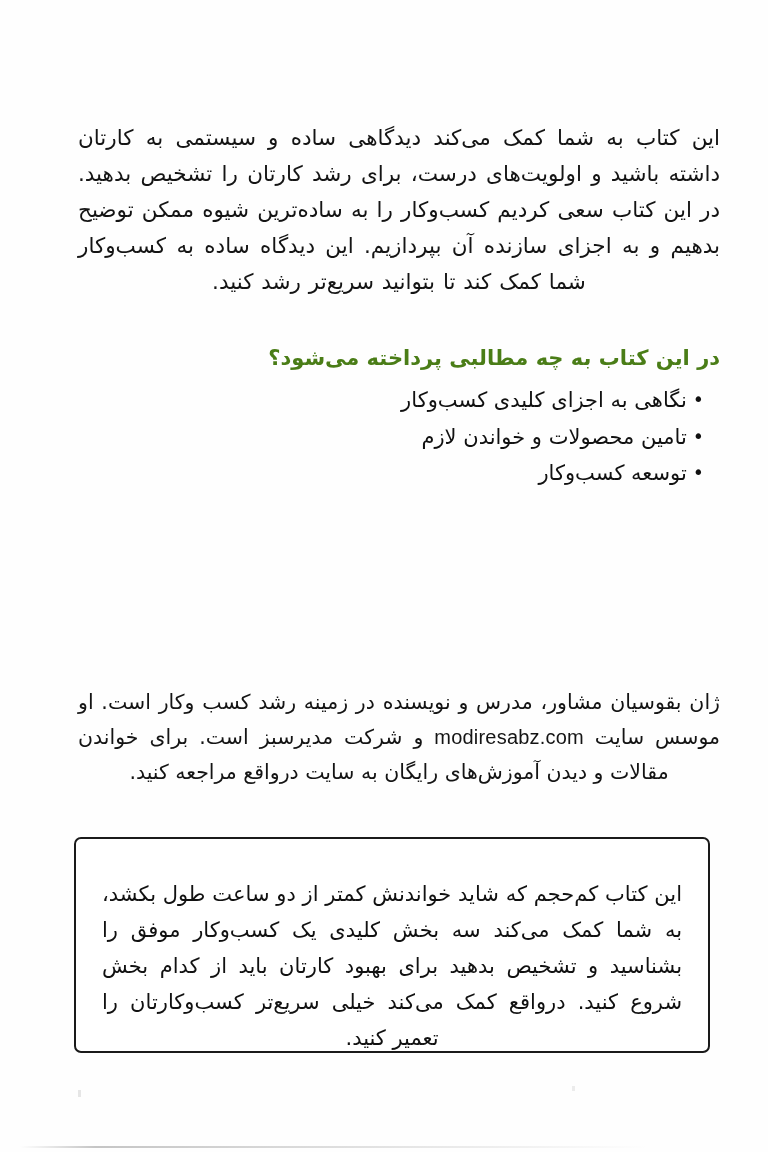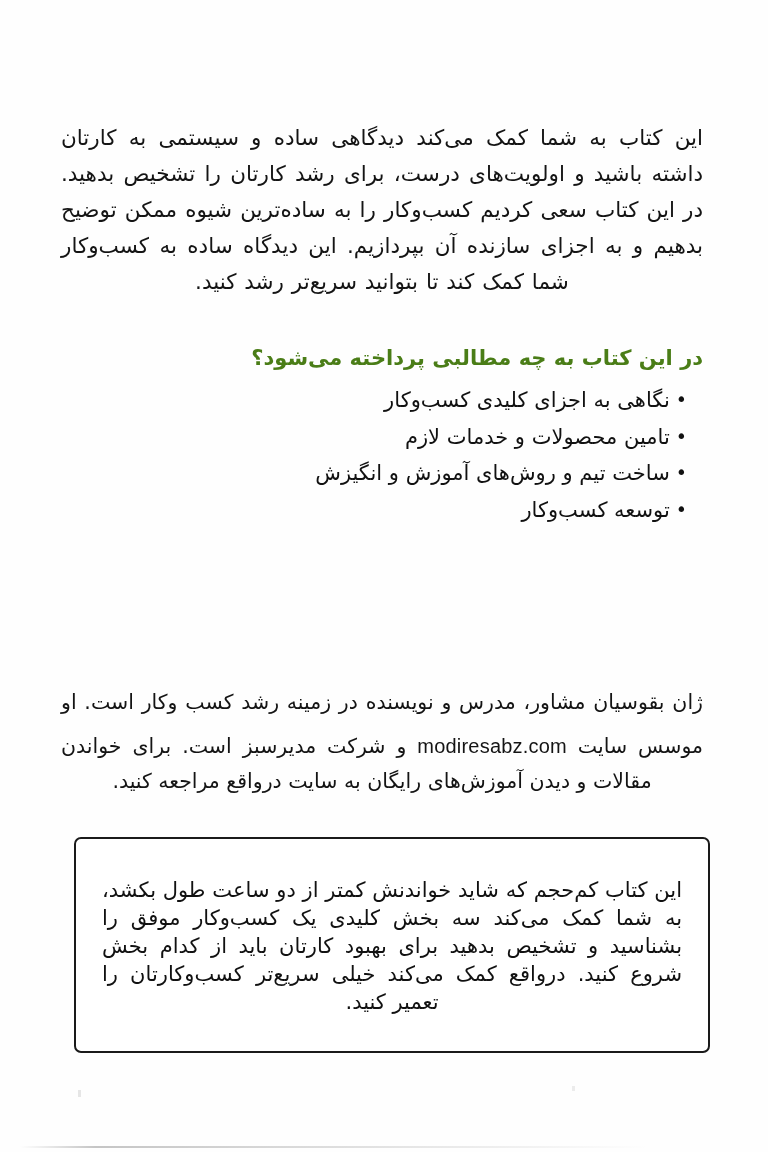--- a/index.html
+++ b/index.html
@@ -20,21 +20,21 @@
 
   .page {
     position: absolute;
     inset: 0;
     background: #fefefe;
   }
 
   
   .col {
     position: absolute;
-    right: 65px;
+    right: 48px;
     width: 642px;
     direction: rtl;
     text-align: right;
   }
 
   
   #intro-paragraph {
     top: 98px;
     font-size: 21.5px;
     line-height: 36px;
@@ -88,21 +88,20 @@
     text-align-last: center;
     color: #141414;
   }
   #author-bio .ltr-url {
     direction: ltr;
     unicode-bidi: isolate;
     display: inline-block;
     font-family: "Liberation Sans", "DejaVu Sans", sans-serif;
     font-size: 20px;
     letter-spacing: 0.2px;
-    margin-top: 9px;
   }
 
   
   #callout-box {
     position: absolute;
     right: 58px;
     left: 74px;
     top: 837px;
     height: 216px;
     box-sizing: border-box;
@@ -110,21 +109,21 @@
     border-radius: 7px;
     background: #ffffff;
   }
   #callout-text {
     position: absolute;
     right: 26px;
     left: 26px;
     top: 16px;
     direction: rtl;
     font-size: 21px;
-    line-height: 28px;
+    line-height: 36px;
     text-align: justify;
     text-align-last: center;
     color: #111111;
   }
 
   
   .artifact {
     position: absolute;
     background: #f1f1f1;
     pointer-events: none;
@@ -143,24 +142,21 @@
 
   <p class="col" id="intro-paragraph">این کتاب به شما کمک می‌کند دیدگاهی ساده و سیستمی به کارتان داشته باشید و اولویت‌های درست، برای رشد کارتان را تشخیص بدهید. در این کتاب سعی کردیم کسب‌وکار را به ساده‌ترین شیوه ممکن توضیح بدهیم و به اجزای سازنده آن بپردازیم. این دیدگاه ساده به کسب‌وکار شما کمک کند تا بتوانید سریع‌تر رشد کنید.</p>
 
   <h2 class="col section-heading" id="toc-heading">در این کتاب به چه مطالبی پرداخته می‌شود؟</h2>
 
   <ul class="col" id="toc-list">
     <li>
       <span class="bullet">•</span><span>نگاهی به اجزای کلیدی کسب‌وکار</span>
     </li>
     <li>
-      <span class="bullet">•</span><span>تامین محصولات و خدمات لازم</span>
-    </li>
-    <li>
-      <span class="bullet">•</span><span>ساخت تیم و روش‌های آموزش و انگیزش</span>
+      <span class="bullet">•</span><span>تامین محصولات و خواندن لازم</span>
     </li>
     <li>
       <span class="bullet">•</span><span>توسعه کسب‌وکار</span>
     </li>
   </ul>
 
 
   <p class="col" id="author-bio"><span>ژان بقوسیان مشاور، مدرس و نویسنده در زمینه رشد کسب وکار است. او موسس سایت </span><span class="ltr-url">modiresabz.com</span><span> و شرکت مدیرسبز است. برای خواندن مقالات و دیدن آموزش‌های رایگان به سایت درواقع مراجعه کنید.</span></p>
 
   <div id="callout-box">

